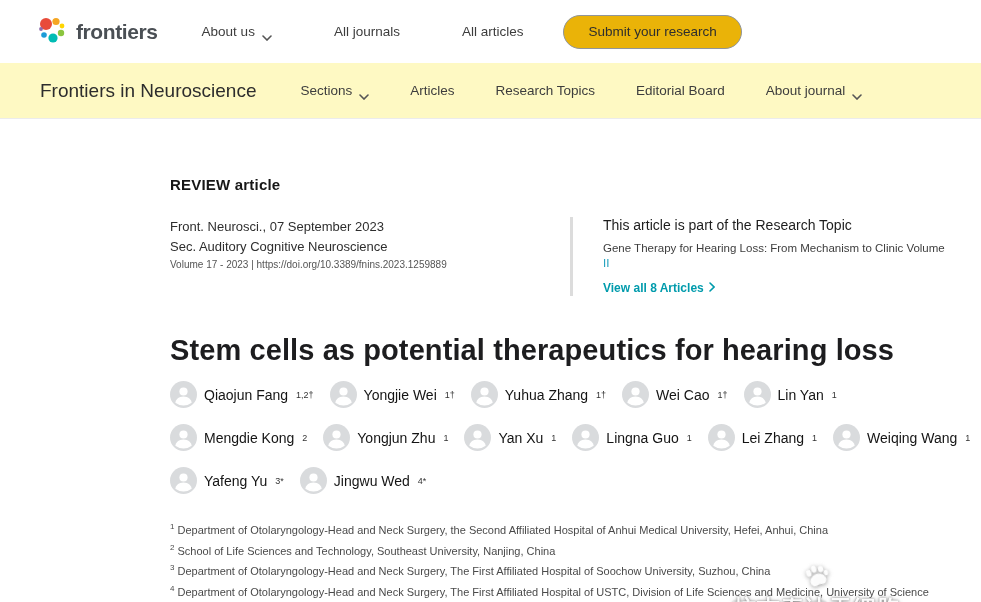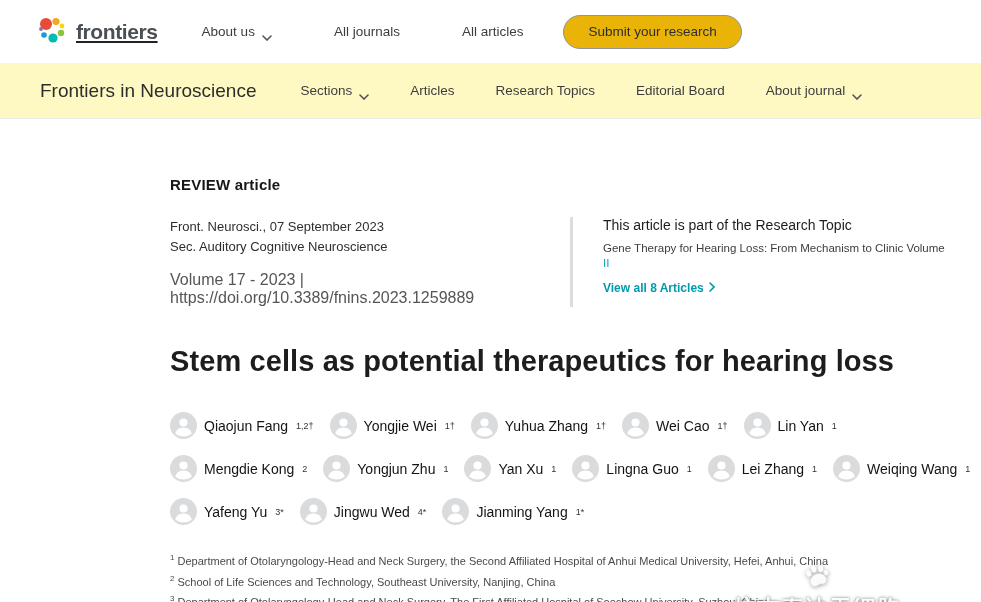--- a/index.html
+++ b/index.html
@@ -6,51 +6,51 @@
   html,body { width:981px; height:602px; }
   body {
     font-family:"Liberation Sans", sans-serif;
     background:#ffffff;
     position:relative;
     overflow:hidden;
     color:#222;
   }
   
   .top-nav{ height:63px; background:#fff; display:flex; align-items:center; padding:0 40px 0 37px; }
-  .logo{ display:flex; align-items:center; gap:9px; cursor:pointer;text-decoration:underline; }
+  .logo{ display:flex; align-items:center; gap:9px; cursor:pointer; }
   .logo-text{ font-size:21px; font-weight:700; color:#4a4f54; letter-spacing:-0.4px; }
   .top-links{ display:flex; align-items:center; gap:62px; margin-left:44px; }
   .top-link{ font-size:13.5px; color:#3d3d3d; text-decoration:none; display:flex; align-items:center; gap:7px; cursor:pointer; }
   .chevron{ width:10px; height:6px; display:inline-block; }
   .submit-btn{
     margin-left:40px; height:34px; padding:0 24px;
     border:1px solid #90959a; border-radius:17px; background:#eab308;
     font-family:"Liberation Sans",sans-serif; font-size:13.5px; color:#2e2e2e; cursor:pointer;
   }
   
   .journal-nav{ height:56px; background:#fef9c3; border-bottom:1px solid #ececec; display:flex; align-items:center; padding:0 40px; }
   .journal-title{ font-size:19px; font-weight:400; color:#2d2d2d; cursor:pointer; }
   .journal-links{ display:flex; align-items:center; gap:41px; margin-left:44px; }
   .journal-link{ font-size:13.5px; color:#3d3d3d; text-decoration:none; display:flex; align-items:center; gap:7px; cursor:pointer; }
   
   main{ padding:57px 16px 0 170px; }
   .article-type{ font-size:15px; font-weight:700; color:#161616; letter-spacing:0.2px; }
   .meta-row{ display:flex; margin-top:24px; }
   .citation{ width:400px; }
   .cit-line{ font-size:13px; color:#2e2e2e; line-height:20px; }
-  .cit-small{ font-size:16px; color:#555; margin-top:14px; }
+  .cit-small{ font-size:10px; color:#555; margin-top:2px; }
   .doi-link{ color:#555; text-decoration:none; cursor:pointer; }
   .topic-block{ width:378px; border-left:3px solid #dcdcdc; padding-left:30px; }
   .topic-intro{ font-size:14px; color:#1d1d1d; }
   .topic-title{ font-size:11.5px; color:#3d3d3d; line-height:15px; margin-top:8px; cursor:pointer; }
   .topic-title .tail{ color:#1c9fbd; }
   .view-all{ display:inline-flex; align-items:center; gap:5px; margin-top:10px; font-size:12px; font-weight:700; color:#009bac; text-decoration:none; cursor:pointer; }
   .article-title{ margin-top:38px; font-size:29px; font-weight:600; color:#1d1d1f; letter-spacing:0.1px; }
   
-  .authors{ margin-top:34px; width:810px; display:flex; flex-wrap:wrap; column-gap:22px; row-gap:13px;gap:16px; }
+  .authors{ margin-top:14px; width:810px; display:flex; flex-wrap:wrap; column-gap:22px; row-gap:13px;gap:16px; }
   .author{ display:flex; align-items:center; gap:7px; cursor:pointer; }
   .avatar{ width:27px; height:27px; display:inline-block; flex:none; }
   .author-name{ font-size:14px; color:#141414; }
   .author-sup{ font-size:9px; color:#333; margin-left:1px; }
   
   .affiliations{ margin-top:24px; max-width:775px; }
   .affiliation{ font-size:11px; color:#4a4a4a; line-height:17px; }
   .affiliation sup{ font-size:8px; margin-right:3px; color:#4a4a4a; }
   
   .watermark{
@@ -275,29 +275,20 @@
       </div>
       <div class="author">
         <span class="avatar"><svg width="27" height="27" viewBox="0 0 27 27">
             <circle cx="13.5" cy="13.5" r="13.5" fill="#d9dbdd"></circle>
             <circle cx="13.5" cy="10.5" r="4.1" fill="#ffffff"></circle>
             <path d="M13.5 15.6c-4.6 0-7.6 2.9-8.2 6.1a13.45 13.45 0 0 0 16.4 0c-.6-3.2-3.6-6.1-8.2-6.1z" fill="#ffffff"></path>
           </svg></span>
         <span class="author-name">Jingwu Wed</span>
         <sup class="author-sup">4*</sup>
       </div>
-      <div class="author">
-        <span class="avatar"><svg width="27" height="27" viewBox="0 0 27 27">
-            <circle cx="13.5" cy="13.5" r="13.5" fill="#d9dbdd"></circle>
-            <circle cx="13.5" cy="10.5" r="4.1" fill="#ffffff"></circle>
-            <path d="M13.5 15.6c-4.6 0-7.6 2.9-8.2 6.1a13.45 13.45 0 0 0 16.4 0c-.6-3.2-3.6-6.1-8.2-6.1z" fill="#ffffff"></path>
-          </svg></span>
-        <span class="author-name">Jianming Yang</span>
-        <sup class="author-sup">1*</sup>
-      </div>
     </div>
 
   <div class="affiliations">
       <p class="affiliation"><sup>1</sup><span>Department of Otolaryngology-Head and Neck Surgery, the Second Affiliated Hospital of Anhui Medical University, Hefei, Anhui, China</span></p>
       <p class="affiliation"><sup>2</sup><span>School of Life Sciences and Technology, Southeast University, Nanjing, China</span></p>
       <p class="affiliation"><sup>3</sup><span>Department of Otolaryngology-Head and Neck Surgery, The First Affiliated Hospital of Soochow University, Suzhou, China</span></p>
       <p class="affiliation"><sup>4</sup><span>Department of Otolaryngology-Head and Neck Surgery, The First Affiliated Hospital of USTC, Division of Life Sciences and Medicine, University of Science and Technology of China, Hefei, Anhui, China</span></p>
     </div>
 </main>
 

